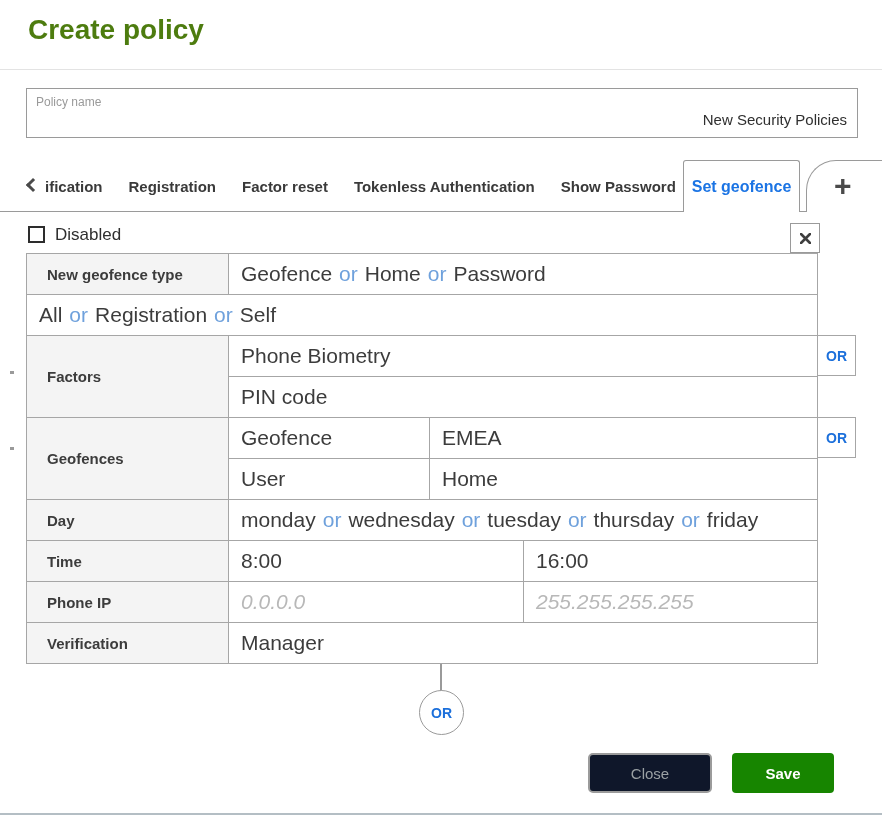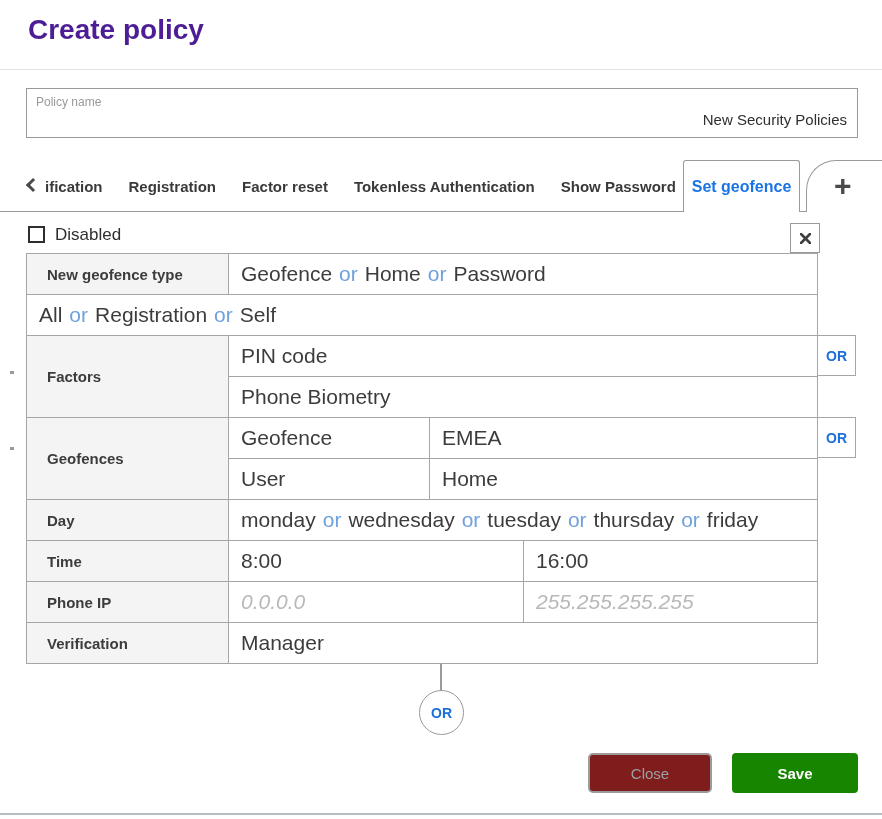--- a/index.html
+++ b/index.html
@@ -2,21 +2,21 @@
 <html><head>
 <meta charset="utf-8">
 <style>
   html,body{margin:0;padding:0;background:#fff;}
   *{box-sizing:border-box;}
   .page{
     position:relative;width:882px;height:819px;background:#fff;overflow:hidden;
     font-family:"Liberation Sans","DejaVu Sans",sans-serif;color:#3c3c3c;
   }
   
-  .title{position:absolute;left:28px;top:14px;font-size:28px;font-weight:700;color:#4c1d95;}
+  .title{position:absolute;left:28px;top:14px;font-size:28px;font-weight:700;color:#4d7c0f;}
   .header-divider{position:absolute;left:0;top:69px;width:882px;height:1px;background:#e3e3e3;}
   
   .policy-box{position:absolute;left:26px;top:88px;width:832px;height:50px;border:1px solid #9a9a9a;background:#fff;padding:6px 10px 0 9px;}
   .policy-label{font-size:12px;color:#9a9a9a;line-height:14px;}
   .policy-input{display:block;border:none;outline:none;width:100%;font-family:inherit;font-size:15px;color:#2f2f2f;padding:2px 0 0 0;background:transparent;text-align:right;}
   
   .tabbar{position:absolute;left:0;top:160px;width:882px;height:52px;}
   .tabline-a{position:absolute;left:0;bottom:0;width:684px;height:1px;background:#9a9a9a;}
   .tabline-b{position:absolute;left:799px;bottom:0;width:8px;height:1px;background:#9a9a9a;}
   .tab-scroll{position:absolute;left:28px;top:20px;width:10px;height:10px;border-left:3px solid #4a4a4a;border-bottom:3px solid #4a4a4a;transform:rotate(45deg);cursor:pointer;}
@@ -41,22 +41,22 @@
   .t-cell{display:flex;align-items:center;height:40px;padding-left:12px;font-size:21px;color:#3c3c3c;white-space:nowrap;overflow:hidden;}
   .t-subrow .t-cell + .t-cell{border-left:1px solid #a6a6a6;}
   .ph{font-style:italic;color:#b8b8b8;}
   .or-sep{color:#6fa1dc;margin:0 7px;}
   .opt{cursor:pointer;}
   .or-box{position:absolute;right:-39px;top:-1px;width:39px;height:41px;border:1px solid #a6a6a6;background:#fff;display:flex;align-items:center;justify-content:center;font-size:14px;font-weight:700;color:#1b6fdb;cursor:pointer;}
   
   .connector{position:absolute;left:440px;top:664px;width:2px;height:27px;background:#9a9a9a;}
   .or-circle{position:absolute;left:419px;top:690px;width:45px;height:45px;border:1px solid #9a9a9a;border-radius:50%;background:#fff;display:flex;align-items:center;justify-content:center;font-size:14px;font-weight:700;color:#1b6fdb;cursor:pointer;}
   
-  .btn-close{position:absolute;left:588px;top:753px;width:124px;height:40px;border:2px solid #9b9b9b;border-radius:5px;background:#7f1d1d;color:#9aa0a3;font-size:15px;font-family:inherit;cursor:pointer;}
-  .btn-save{position:absolute;left:732px;top:753px;width:126px;height:40px;border:none;border-radius:4px;background:#178500;color:#fff;font-size:15px;font-weight:700;font-family:inherit;cursor:pointer;}
+  .btn-close{position:absolute;left:588px;top:753px;width:124px;height:40px;border:2px solid #9b9b9b;border-radius:5px;background:#0f172a;color:#9aa0a3;font-size:15px;font-family:inherit;cursor:pointer;}
+  .btn-save{position:absolute;left:732px;top:753px;width:102px;height:40px;border:none;border-radius:4px;background:#178500;color:#fff;font-size:15px;font-weight:700;font-family:inherit;cursor:pointer;}
   .bottom-line{position:absolute;left:0;top:813px;width:882px;height:2px;background:#b4bec4;}
   .tick{position:absolute;width:4px;height:3px;background:#9a9a9a;}
 </style>
 </head>
 <body>
 
 <div class="page">
 
   <div class="title">Create policy</div>
   <div class="header-divider"></div>
@@ -116,24 +116,24 @@
             <span class="opt">Registration</span>
             <span class="or-sep">or</span>
             <span class="opt">Self</span>
           </div>
         </div>
       </div>
       <div class="t-row">
         <div class="t-label">Factors</div>
         <div class="t-value">
           <div class="t-subrow">
+            <div class="t-cell" style="flex: 1 1 0%;">Phone Biometry</div>
+          </div>
+          <div class="t-subrow">
             <div class="t-cell" style="flex: 1 1 0%;">PIN code</div>
-          </div>
-          <div class="t-subrow">
-            <div class="t-cell" style="flex: 1 1 0%;">Phone Biometry</div>
           </div>
         </div>
         <div class="or-box">OR</div>
       </div>
       <div class="t-row">
         <div class="t-label">Geofences</div>
         <div class="t-value">
           <div class="t-subrow">
             <div class="t-cell" style="width: 200px; flex-shrink: 0;">Geofence</div>
             <div class="t-cell" style="flex: 1 1 0%;">EMEA</div>

